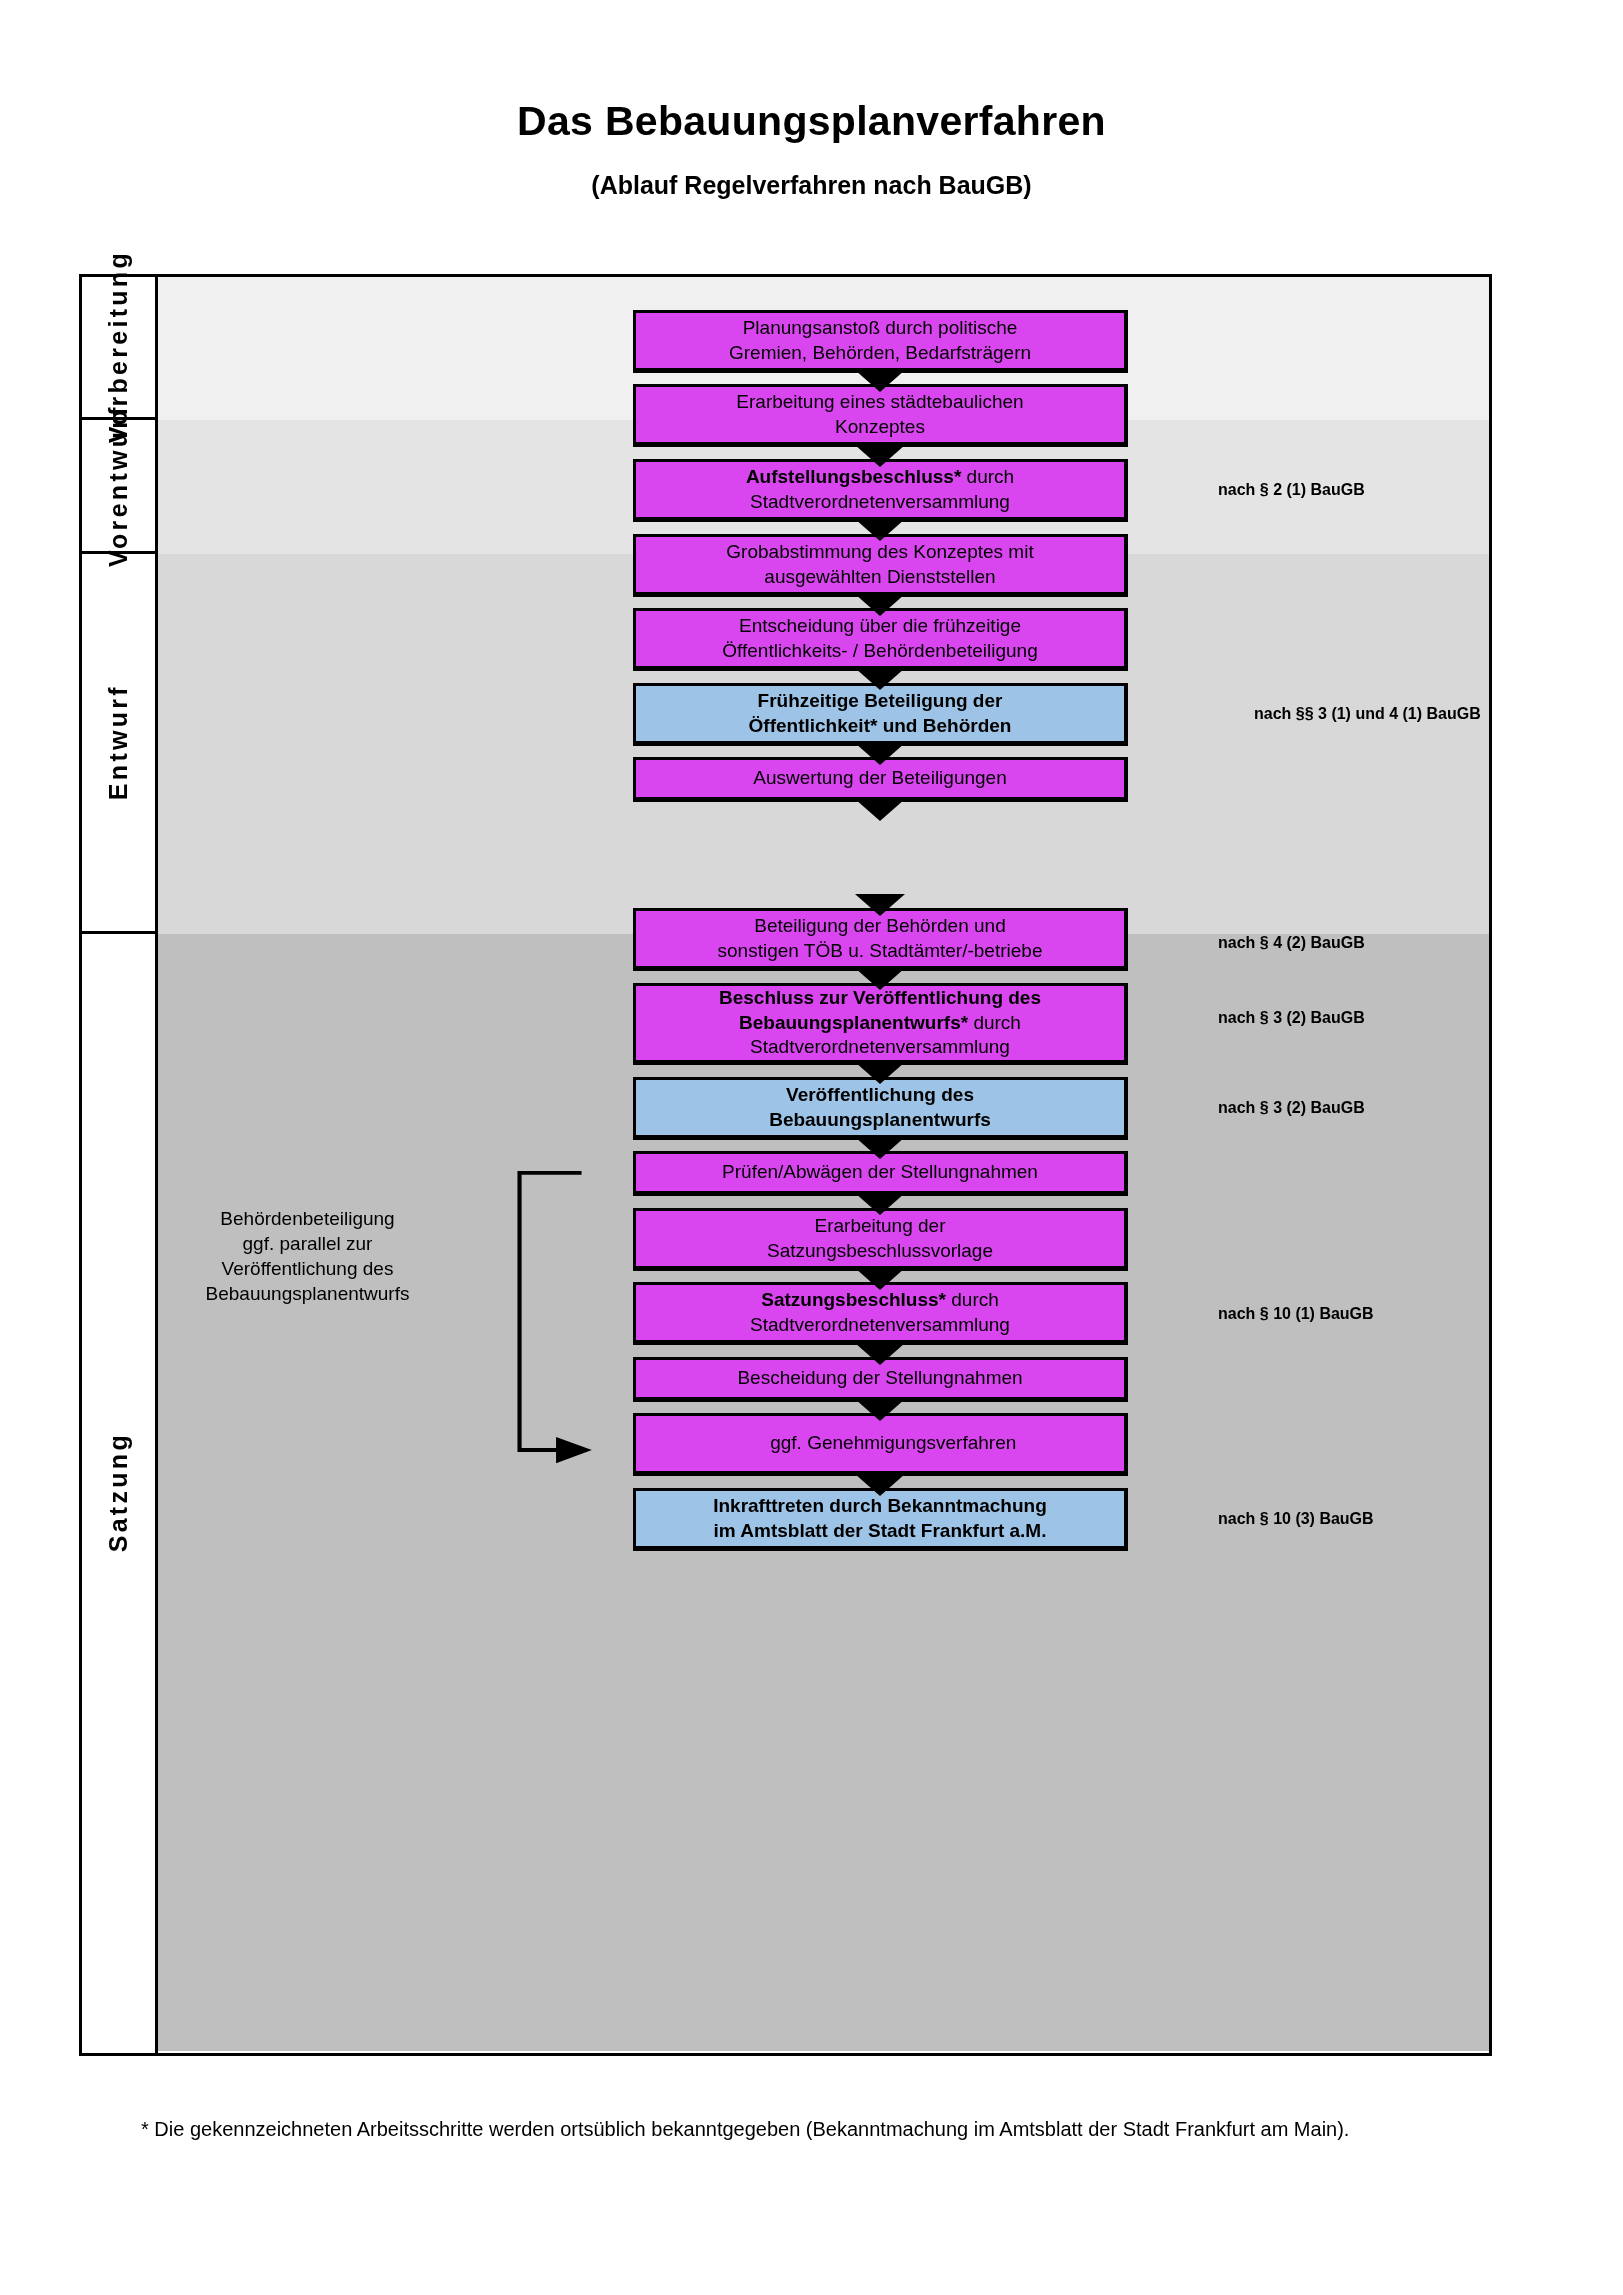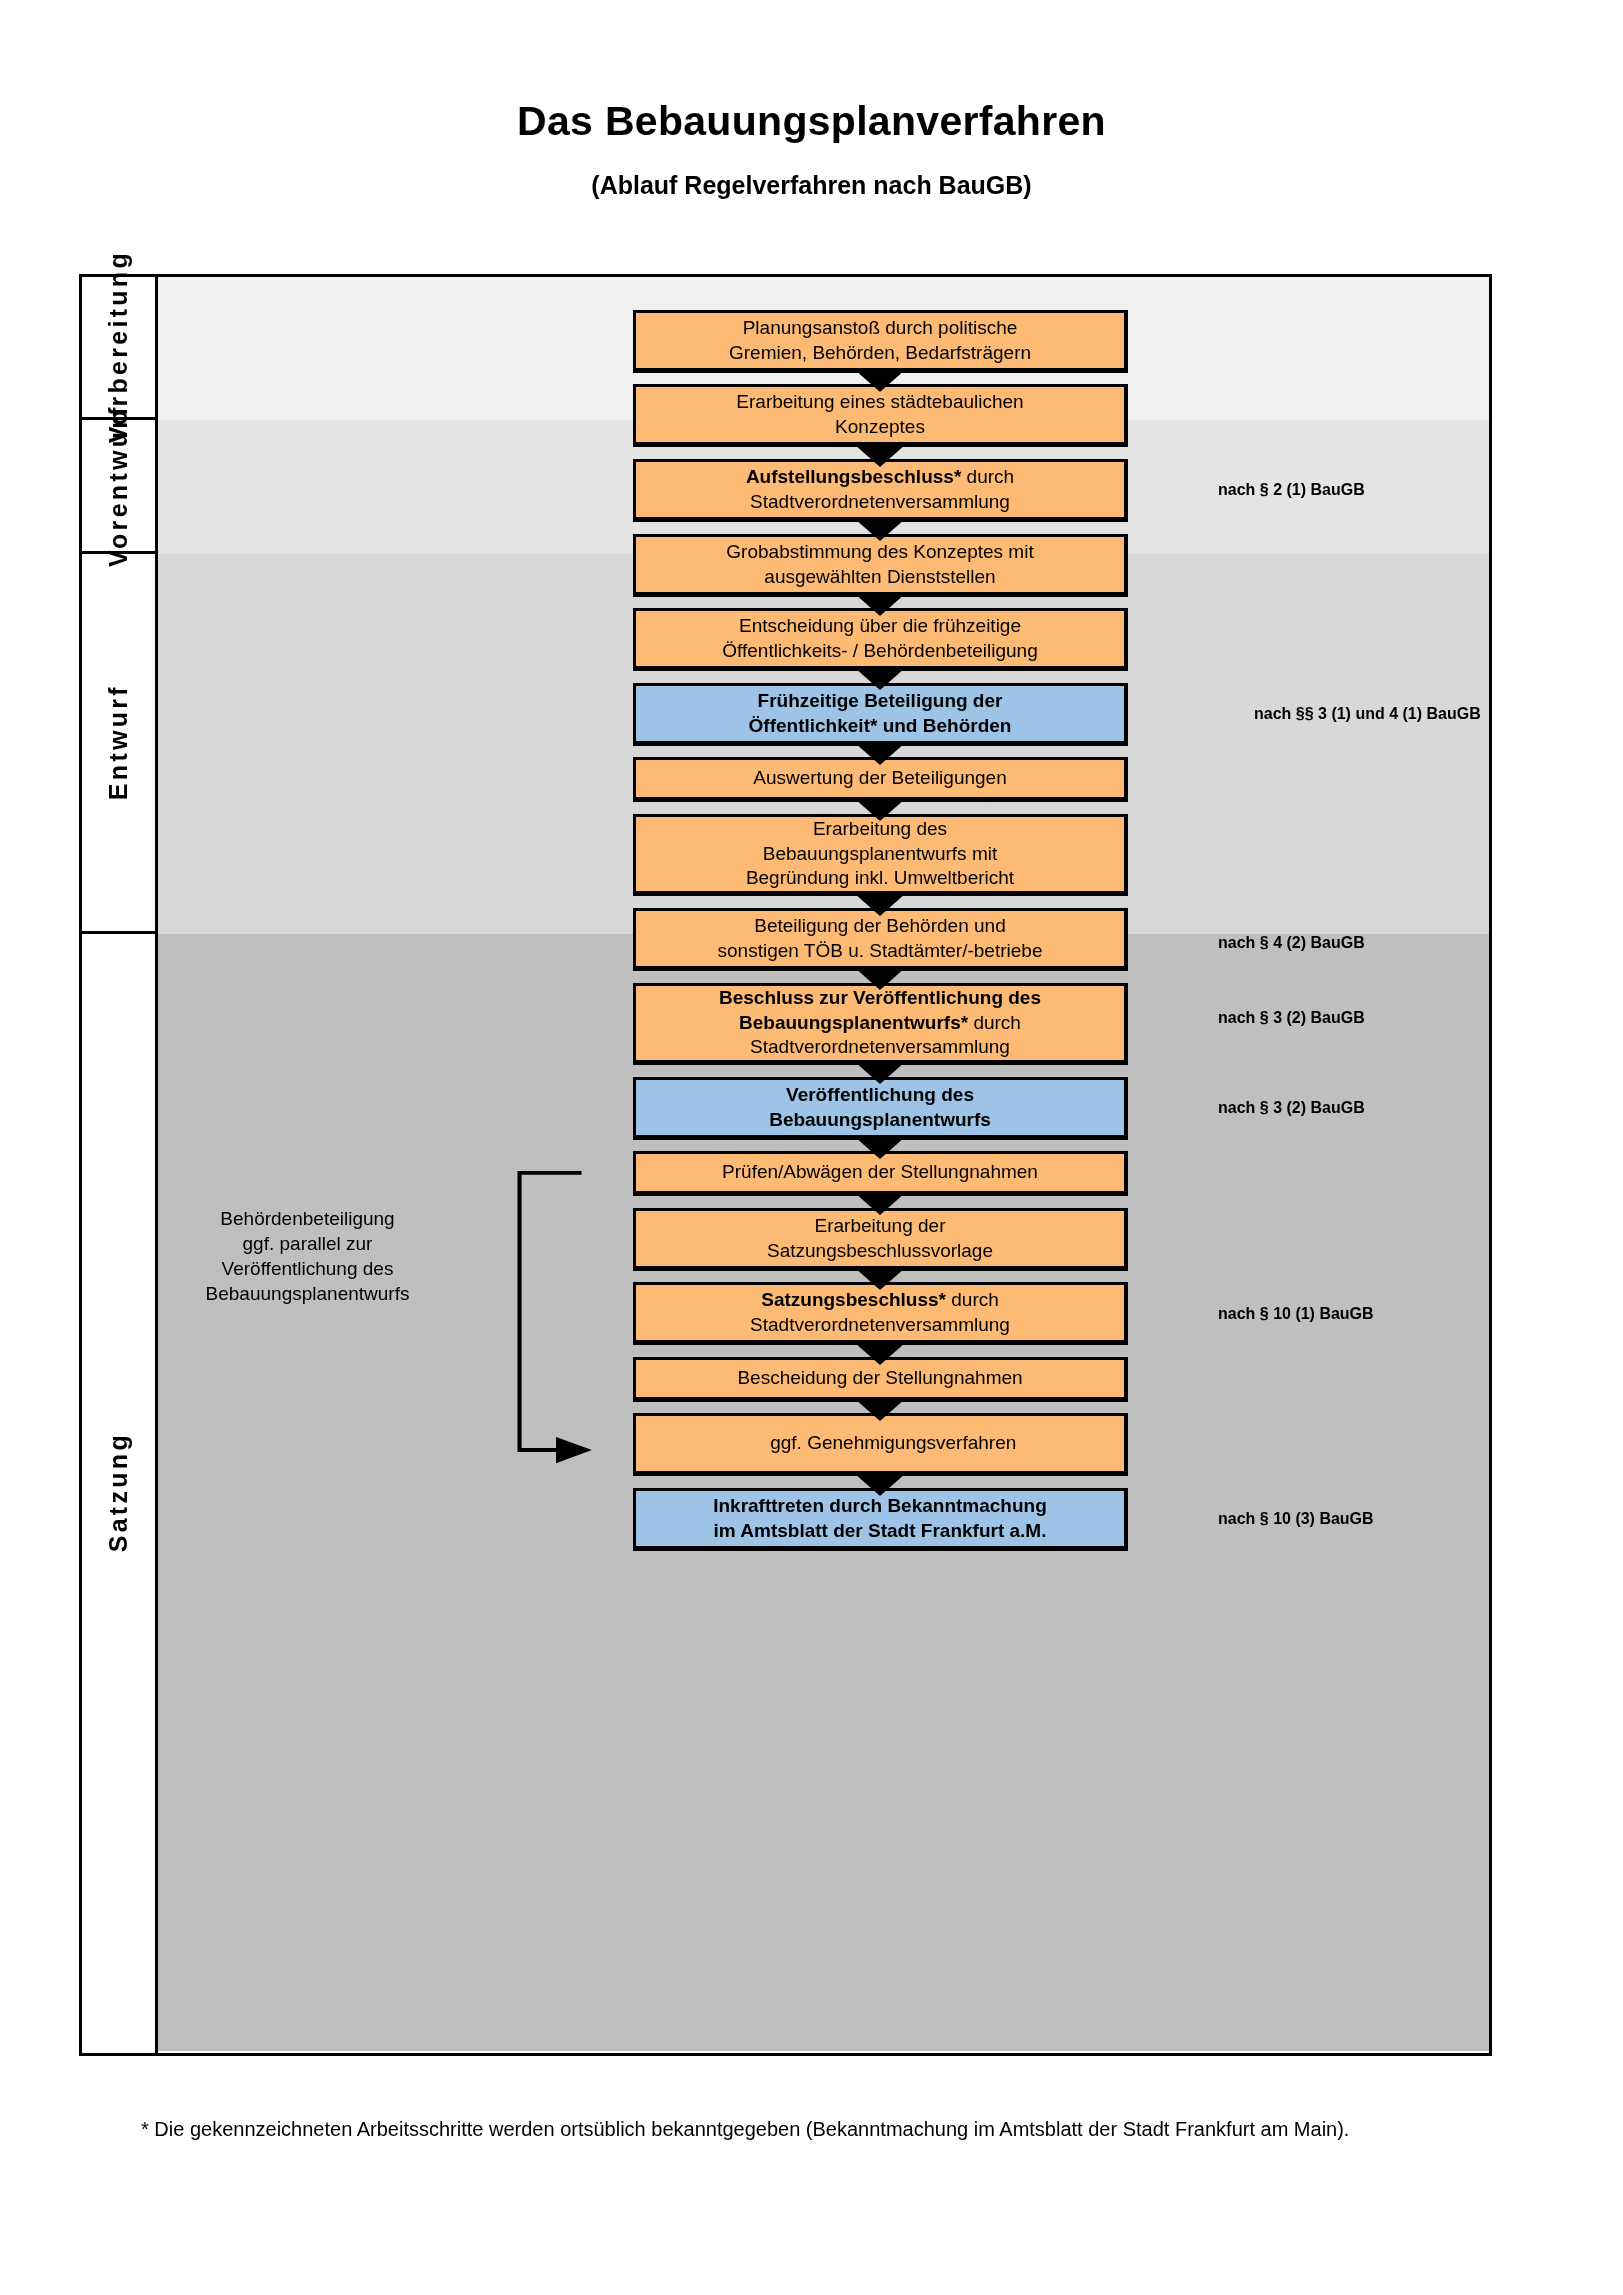--- a/index.html
+++ b/index.html
@@ -23,21 +23,21 @@
   .phase-label{writing-mode:vertical-rl;transform:rotate(180deg);
                font-size:25px;font-weight:bold;letter-spacing:3.3px;white-space:nowrap;}
 
   
   #bands{position:absolute;left:76px;top:0;right:0;bottom:0;}
   .band{position:absolute;left:0;right:0;}
 
   
   #flow{position:absolute;left:76px;top:0;right:0;bottom:0;z-index:2;}
   .node{position:absolute;left:475px;width:495px;box-sizing:border-box;
-        background:#fdba74;border:3.3px solid #000;border-right-width:4.6px;border-bottom-width:5.2px;
+        background:#d946ef;border:3.3px solid #000;border-right-width:4.6px;border-bottom-width:5.2px;
         display:flex;align-items:center;justify-content:center;text-align:center;
         font-size:19px;line-height:1.30;padding:2.6px 6.5px;}
   .node.blue{background:#9dc3e6;font-weight:bold;}
   .node b{font-weight:bold;}
 
   .arrow{position:absolute;width:0;height:0;
          border-left:25px solid transparent;border-right:25px solid transparent;
          border-top:22px solid #000;z-index:3;}
 
   
@@ -133,27 +133,20 @@
           <div>Öffentlichkeit* und Behörden</div>
         </div>
       </div>
       <div class="arrow" style="top: 466px; left: 697px;"></div>
       <div class="node" style="top: 480px; height: 45px;">
         <div>
           <div>Auswertung der Beteiligungen</div>
         </div>
       </div>
       <div class="arrow" style="top: 522px; left: 697px;"></div>
-      <div class="node" style="top: 537px; height: 82px;">
-        <div>
-          <div>Erarbeitung des</div>
-          <div>Bebauungsplanentwurfs mit</div>
-          <div>Begründung inkl. Umweltbericht</div>
-        </div>
-      </div>
       <div class="arrow" style="top: 617px; left: 697px;"></div>
       <div class="node" style="top: 631px; height: 63px;">
         <div>
           <div>Beteiligung der Behörden und</div>
           <div>sonstigen TÖB u. Stadtämter/-betriebe</div>
         </div>
       </div>
       <div class="arrow" style="top: 691px; left: 697px;"></div>
       <div class="node" style="top: 706px; height: 82px;">
         <div>

